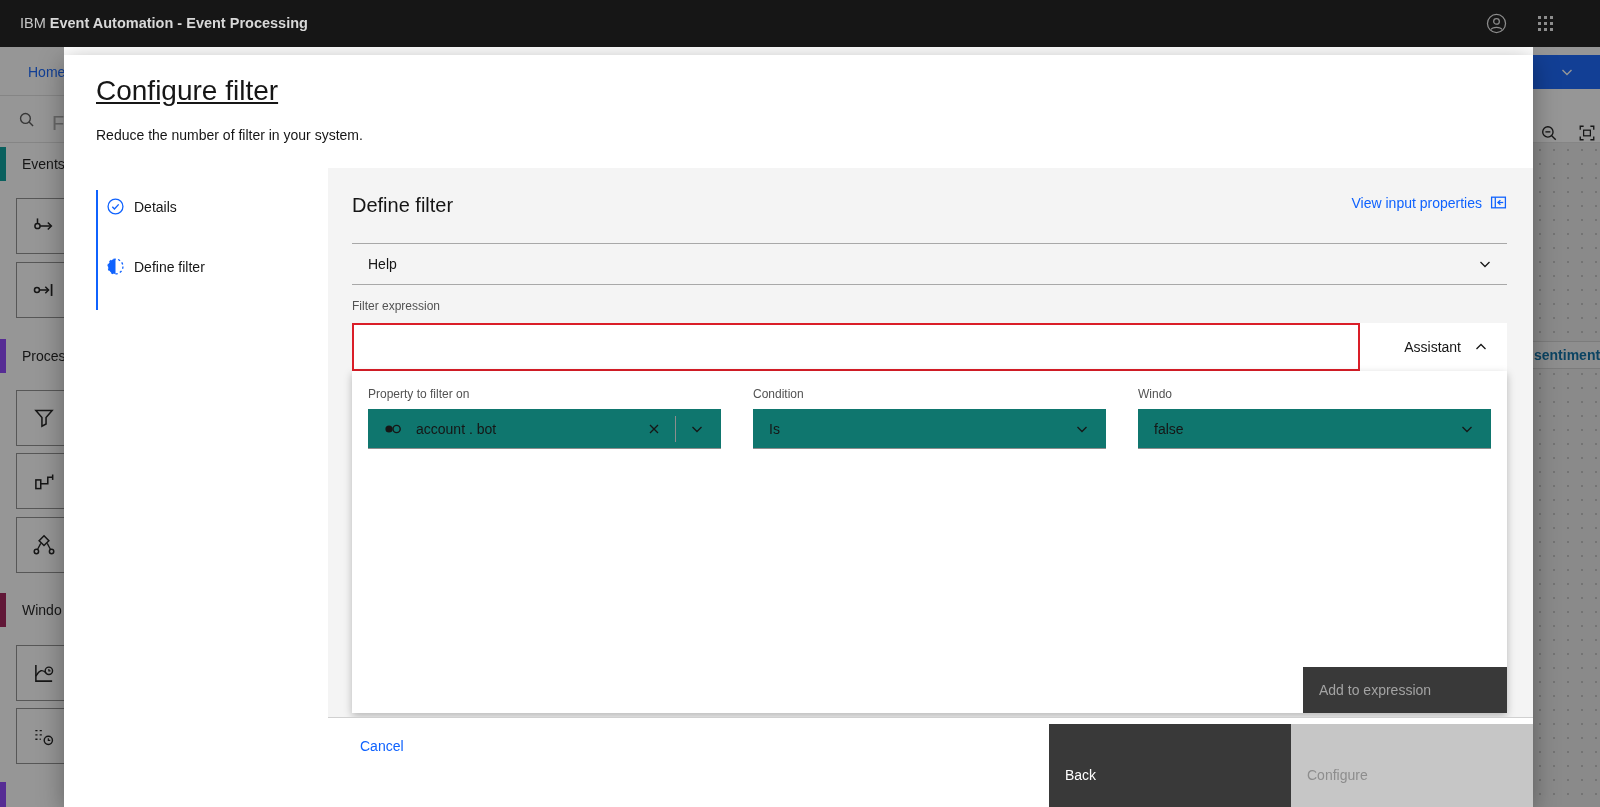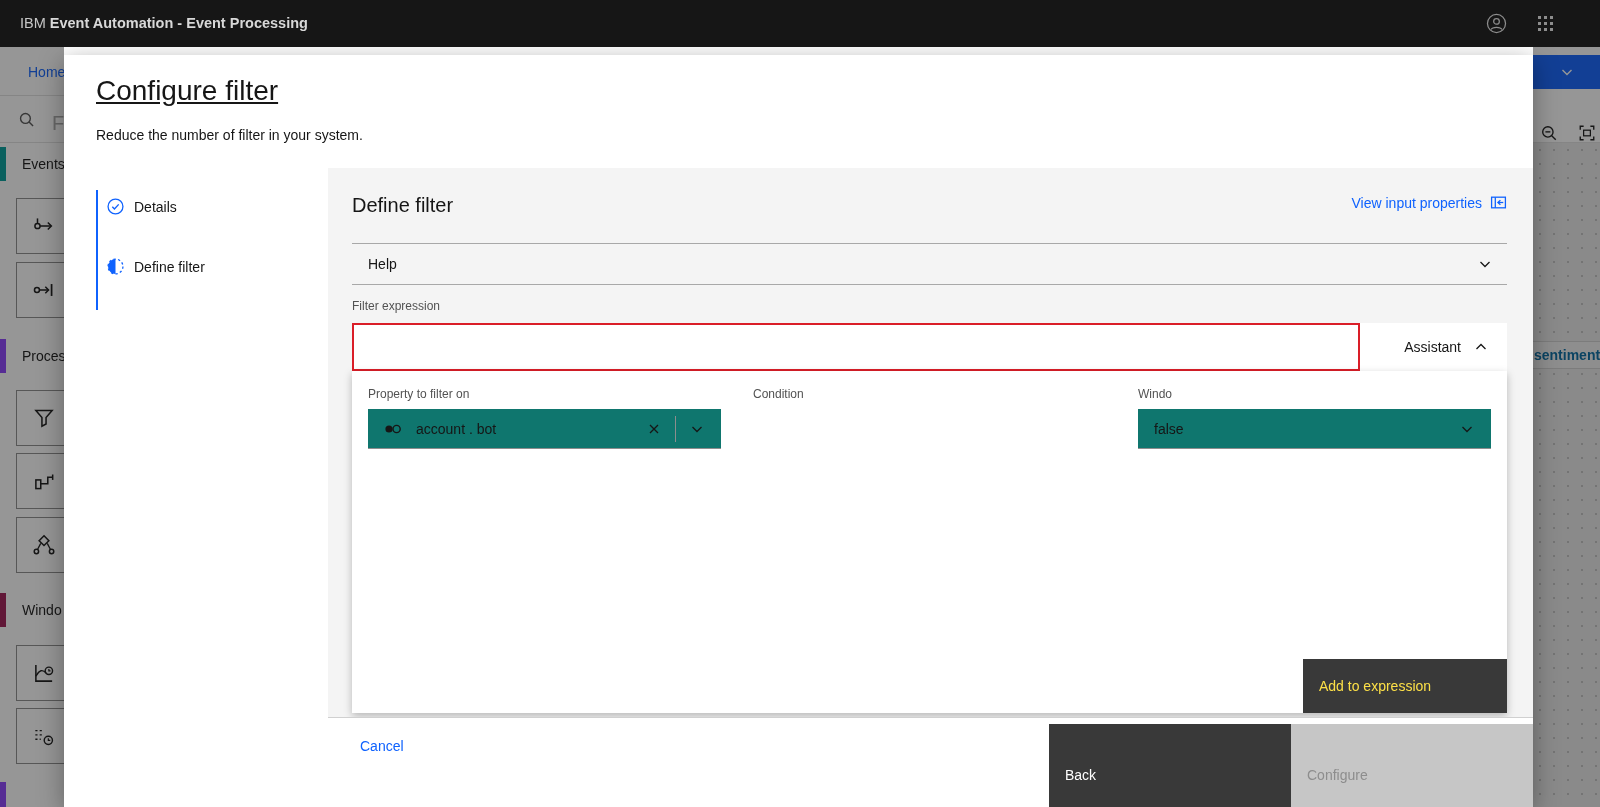--- a/index.html
+++ b/index.html
@@ -66,21 +66,21 @@
   .assistant-panel { left:24px; top:203px; width:1155px; height:342px; background:#ffffff;
                      box-shadow:0 3px 8px rgba(0,0,0,0.25); }
   .fields { position:absolute; left:16px; top:16px; right:16px; display:grid; grid-template-columns:1fr 1fr 1fr; column-gap:32px; }
   .field-label { font-size:12px; color:#525252; margin-bottom:8px; }
   .field-box { height:40px; background:#0f766e; border-bottom:1px solid #8d8d8d; display:flex; align-items:center; padding:0 14px 0 16px; cursor:pointer; }
   .field-box .val { font-size:14px; color:#161616; flex:1; white-space:nowrap; overflow:hidden; }
   .combo-right { display:flex; align-items:center; height:100%; }
   .divider-v { width:1px; height:26px; background:#8d8d8d; margin:0 11px; }
   .icon-btn { display:flex; align-items:center; justify-content:center; width:20px; height:100%; cursor:pointer; }
   .bool-icon { margin-right:14px; display:flex; align-items:center; }
-  .add-btn { position:absolute; right:0; bottom:0; width:204px; height:54px; background:#393939; color:#fde047;
+  .add-btn { position:absolute; right:0; bottom:0; width:204px; height:46px; background:#393939; color:#a3a3a3;
              font-size:14px; border:none; text-align:left; padding-left:16px; cursor:pointer; font-family:"Liberation Sans", sans-serif; }
 
   
   .modal-footer { left:264px; top:662px; width:1205px; height:90px; background:#ffffff; border-top:1px solid #d0d0d0; }
   .cancel-btn { position:absolute; left:32px; top:20px; background:none; border:none; color:#0f62fe; font-size:14px; cursor:pointer; font-family:"Liberation Sans", sans-serif; }
   .back-btn { position:absolute; left:721px; top:6px; width:242px; height:84px; background:#393939; color:#ffffff; border:none;
               font-size:14px; text-align:left; padding:18px 0 0 16px; vertical-align:top; cursor:pointer; font-family:"Liberation Sans", sans-serif; }
   .configure-btn { position:absolute; left:963px; top:6px; width:242px; height:84px; background:#c6c6c6; color:#8d8d8d; border:none;
               font-size:14px; text-align:left; padding:18px 0 0 16px; cursor:default; font-family:"Liberation Sans", sans-serif; }
   .btn-label { display:block; }
@@ -305,20 +305,28 @@
                 <span class="icon-btn">
                   <svg width="16" height="16" viewBox="0 0 16 16">
                       <path d="M3.5 6 L8 10.5 L12.5 6" fill="none" stroke="#161616" stroke-width="1.3"></path>
                     </svg>
                 </span>
               </span>
             </div>
           </div>
           <div>
             <div class="field-label">Condition</div>
+            <div class="field-box">
+              <span class="val">Is</span>
+              <span class="icon-btn">
+                <svg width="16" height="16" viewBox="0 0 16 16">
+                    <path d="M3.5 6 L8 10.5 L12.5 6" fill="none" stroke="#161616" stroke-width="1.3"></path>
+                  </svg>
+              </span>
+            </div>
           </div>
           <div>
             <div class="field-label">Windo</div>
             <div class="field-box">
               <span class="val">false</span>
               <span class="icon-btn">
                 <svg width="16" height="16" viewBox="0 0 16 16">
                     <path d="M3.5 6 L8 10.5 L12.5 6" fill="none" stroke="#161616" stroke-width="1.3"></path>
                   </svg>
               </span>

